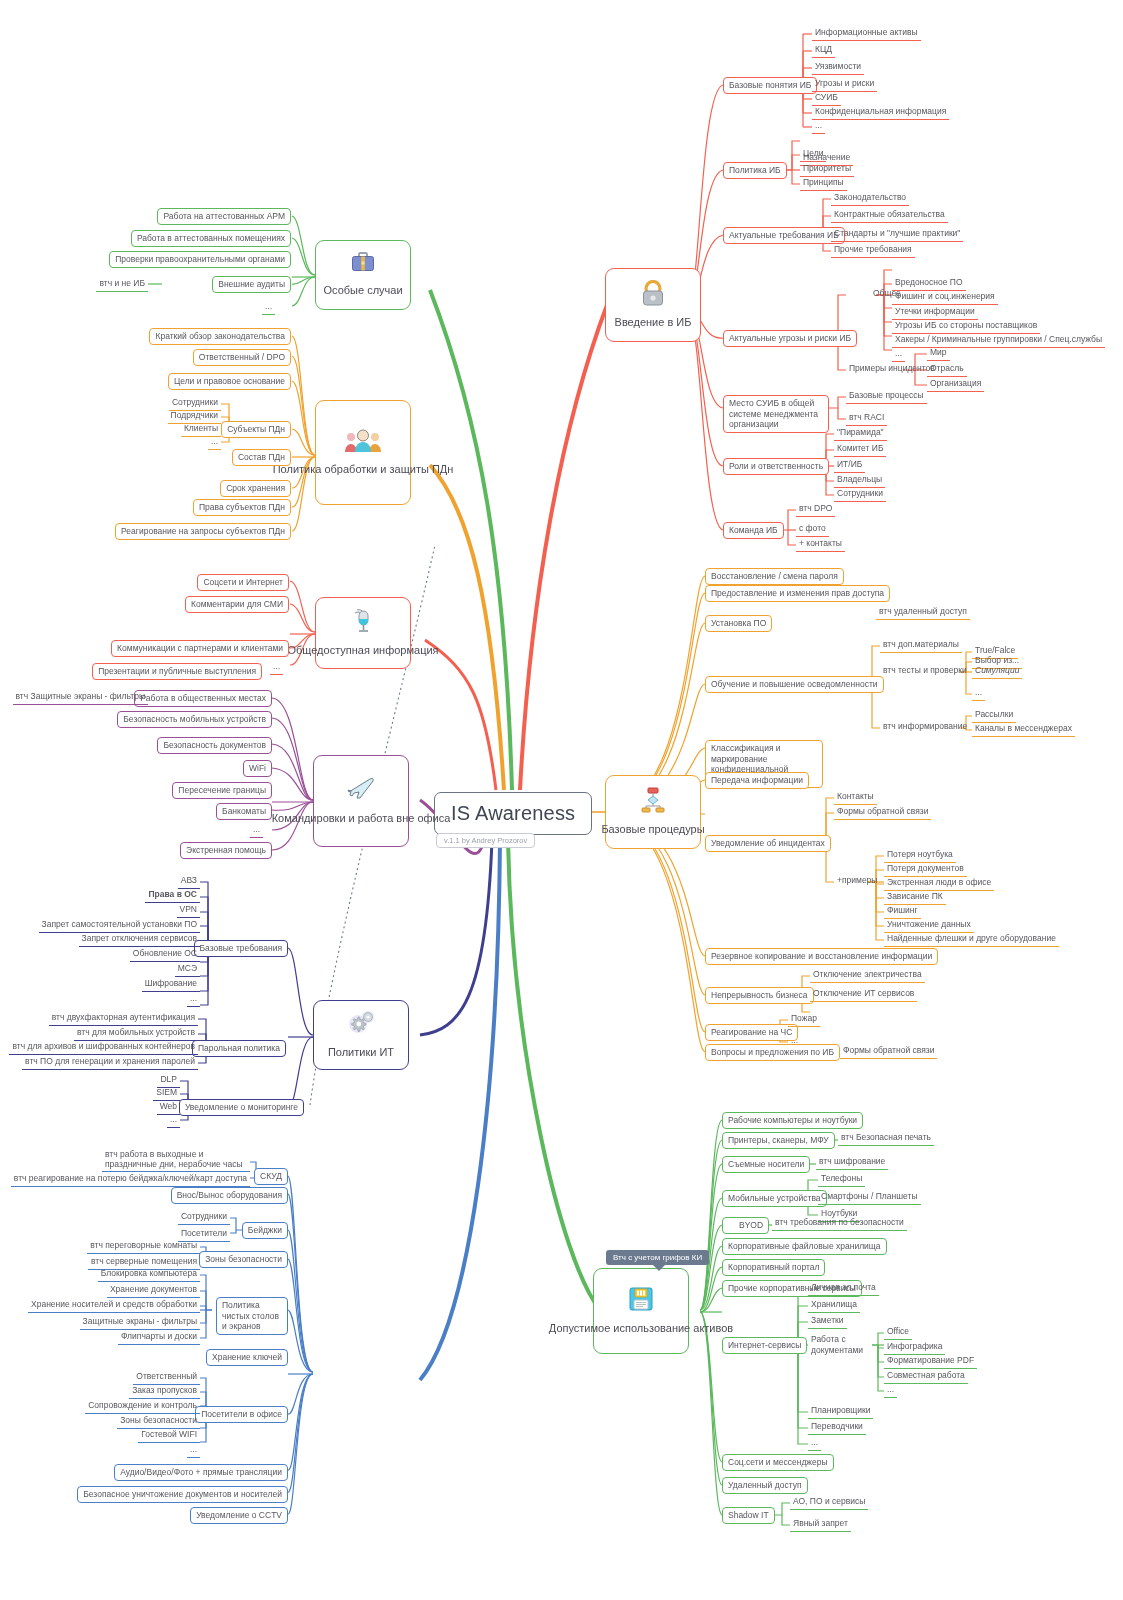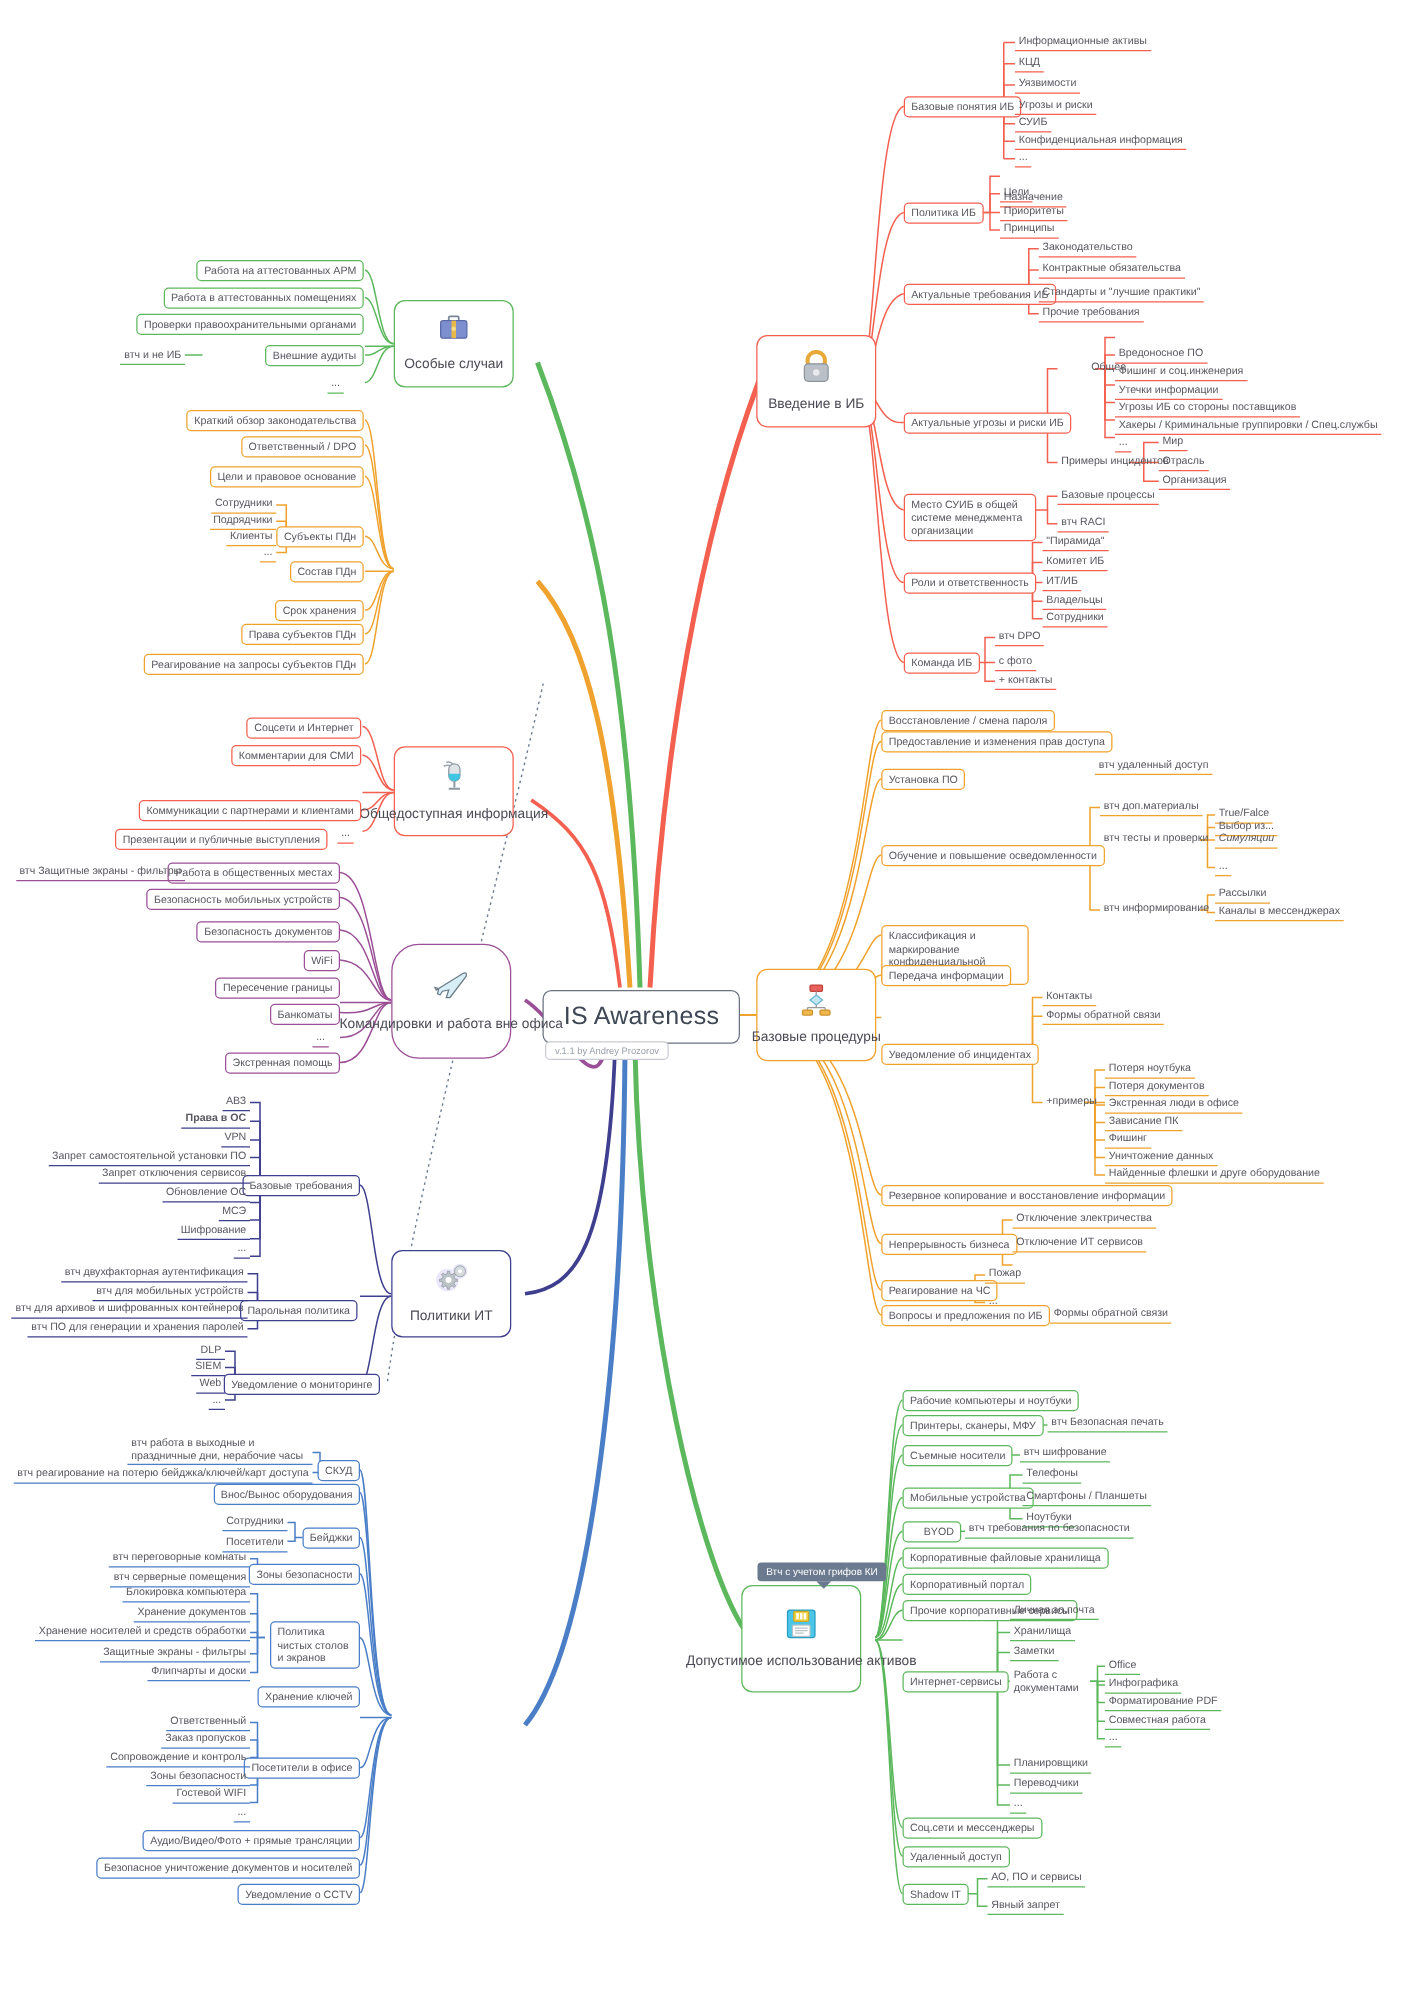--- a/index.html
+++ b/index.html
@@ -390,36 +390,49 @@
     <svg width="24" height="22" viewBox="0 0 24 22">
           <rect x="8" y="1" width="8" height="4" rx="1" fill="none" stroke="#7a8699" stroke-width="1.4"></rect>
           <rect x="1.5" y="4.5" width="21" height="14" rx="2" fill="#7e8fd0" stroke="#5a6aa8"></rect>
           <rect x="10.2" y="4.5" width="3.6" height="14" fill="#e8b84b"></rect>
           <circle cx="12" cy="11" r="1.8" fill="#f5dd8a"></circle>
         </svg>
   </div>
   <div class="lbl">Особые случаи</div>
 </div>
 
+<div class="node n1" style="left:315px; top:400px; color:#f0a22e; min-height:105px;">
+  <div class="ic">
+    <svg width="38" height="24" viewBox="0 0 38 24">
+          <circle cx="7" cy="8" r="4" fill="#f0b8b8"></circle>
+          <path d="M1 23c0-5 3-8 6-8s6 3 6 8z" fill="#e26a6a"></path>
+          <circle cx="31" cy="8" r="4" fill="#f2d0a0"></circle>
+          <path d="M25 23c0-5 3-8 6-8s6 3 6 8z" fill="#e8a33d"></path>
+          <circle cx="19" cy="6.5" r="5.5" fill="#f7e0c8" stroke="#444" stroke-width=".6"></circle>
+          <path d="M11 23c0-6 3.5-10 8-10s8 4 8 10z" fill="#4ec3d9"></path>
+        </svg>
+  </div>
+  <div class="lbl">Политика обработки и защиты ПДн</div>
+</div>
 
 <div class="node n1" style="left:315px; top:597px; color:#f4604f; min-height:72px;">
   <div class="ic">
     <svg width="22" height="26" viewBox="0 0 22 26">
           <path d="M5 2 q3 -1 5 1" stroke="#9aa3ad" stroke-width="1.2" fill="none"></path>
           <path d="M3 5 q4 -2 8 1" stroke="#9aa3ad" stroke-width="1.2" fill="none"></path>
           <rect x="7" y="3" width="9" height="14" rx="4.5" fill="#dfe4e8" stroke="#8d979f"></rect>
           <path d="M7 11 h9 v1.5 a4.5 4.5 0 0 1 -9 0z" fill="#3ec6e0"></path>
           <path d="M11.5 17 v5" stroke="#8d979f" stroke-width="1.6"></path>
           <path d="M7 23 h9" stroke="#8d979f" stroke-width="1.6"></path>
         </svg>
   </div>
   <div class="lbl">Общедоступная информация</div>
 </div>
 
-<div class="node n1" style="left:313px; top:755px; color:#9b4f96; min-height:92px;border-radius:22px;">
+<div class="node n1" style="left:313px; top:755px; color:#9b4f96; min-height:92px;">
   <div class="ic">
     <svg width="30" height="26" viewBox="0 0 30 26">
           <path d="M3 16 L24 3 q4 -2 3 2 L14 22 l-3 0 2 -6 -5 1 -2 3 -2 -1 1 -4 -3 -1z" fill="#d8eef6" stroke="#6a7c88" stroke-width="1"></path>
         </svg>
   </div>
   <div class="lbl">Командировки и работа вне офиса</div>
 </div>
 
 <div class="node n1" style="left:313px; top:1000px; color:#3f3f8f; min-height:70px;">
   <div class="ic">

